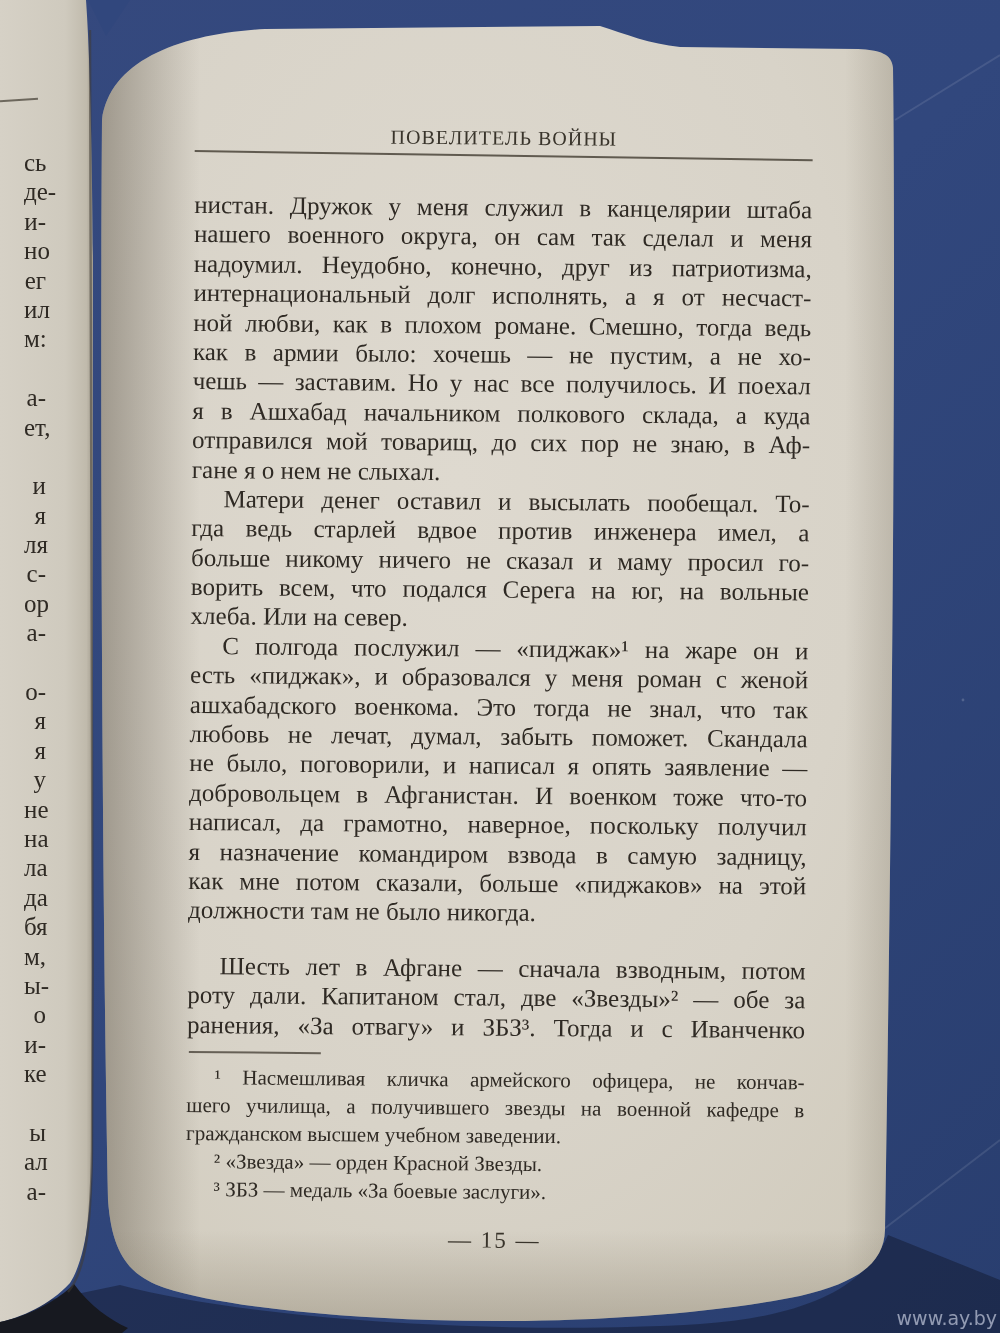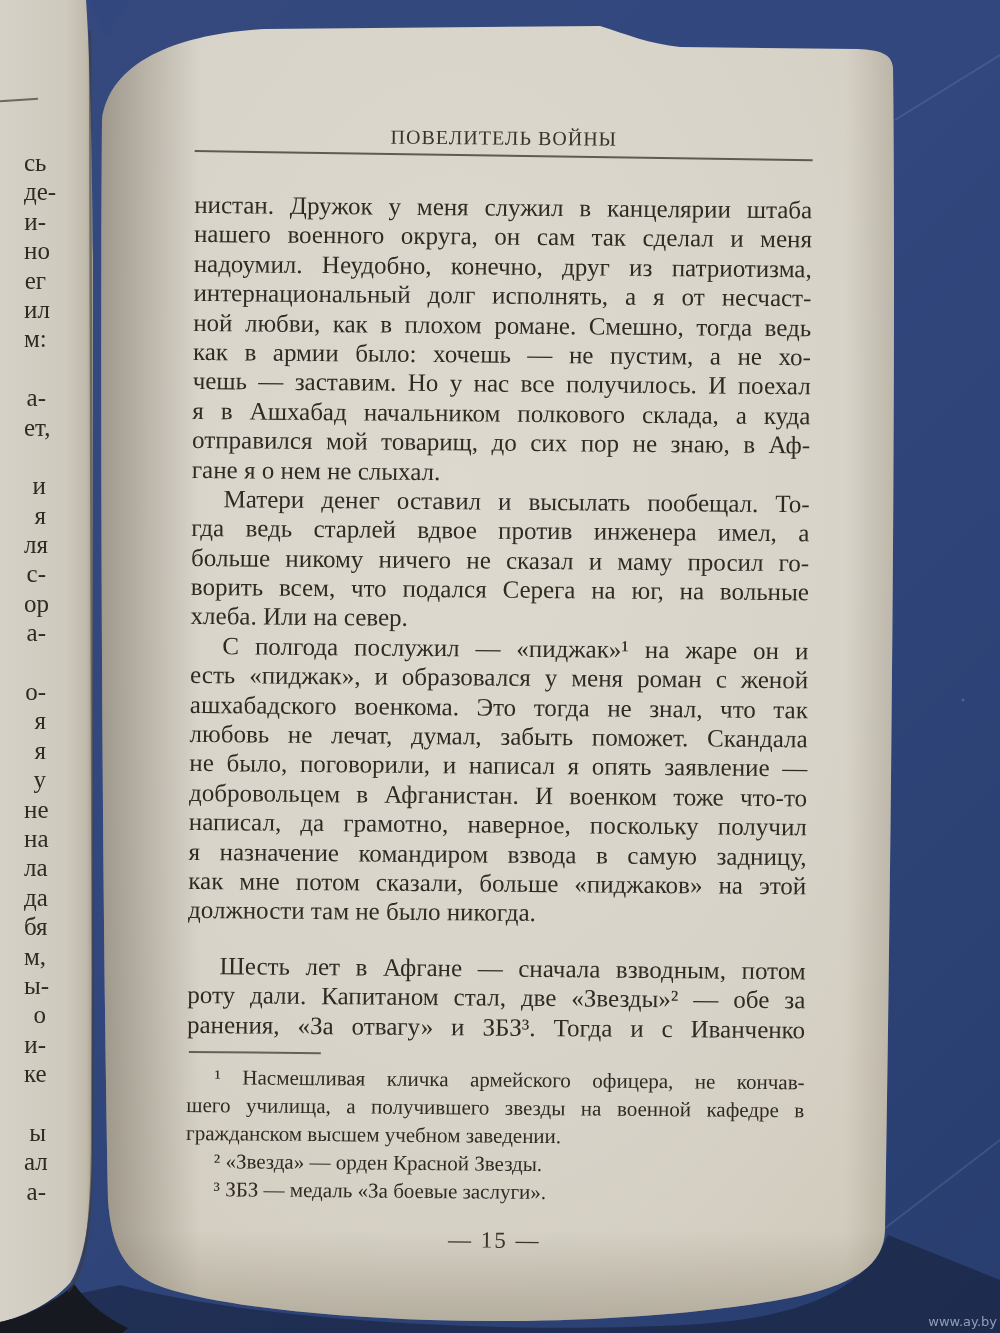--- a/index.html
+++ b/index.html
@@ -40,21 +40,21 @@
              margin:12px 0 10px 2px; opacity:.8; }
   .footnotes { font-size:21px; }
   .footnotes .line { height:28px; line-height:28px; }
   .footnotes .line.indent { text-indent:28px; }
 
   .page-number { margin-top:22px; text-align:center; font-size:23px;
                  letter-spacing:2px; color:#39342b; }
 
   .watermark { position:absolute; right:3px; bottom:4px;
                font-family:"DejaVu Sans","Liberation Sans",sans-serif;
-               font-size:13px; color:var(--watermark); opacity:.75; }
+               font-size:19px; color:var(--watermark); opacity:.75; }
 </style>
 </head>
 <body>
 
 <div class="photo">
 
   <svg class="book-svg" viewBox="0 0 1000 1333" xmlns="http://www.w3.org/2000/svg">
     <defs>
       <radialGradient id="pageGrad" cx="45%" cy="35%" r="85%">
         <stop offset="0%" stop-color="#ded9cf"></stop>

